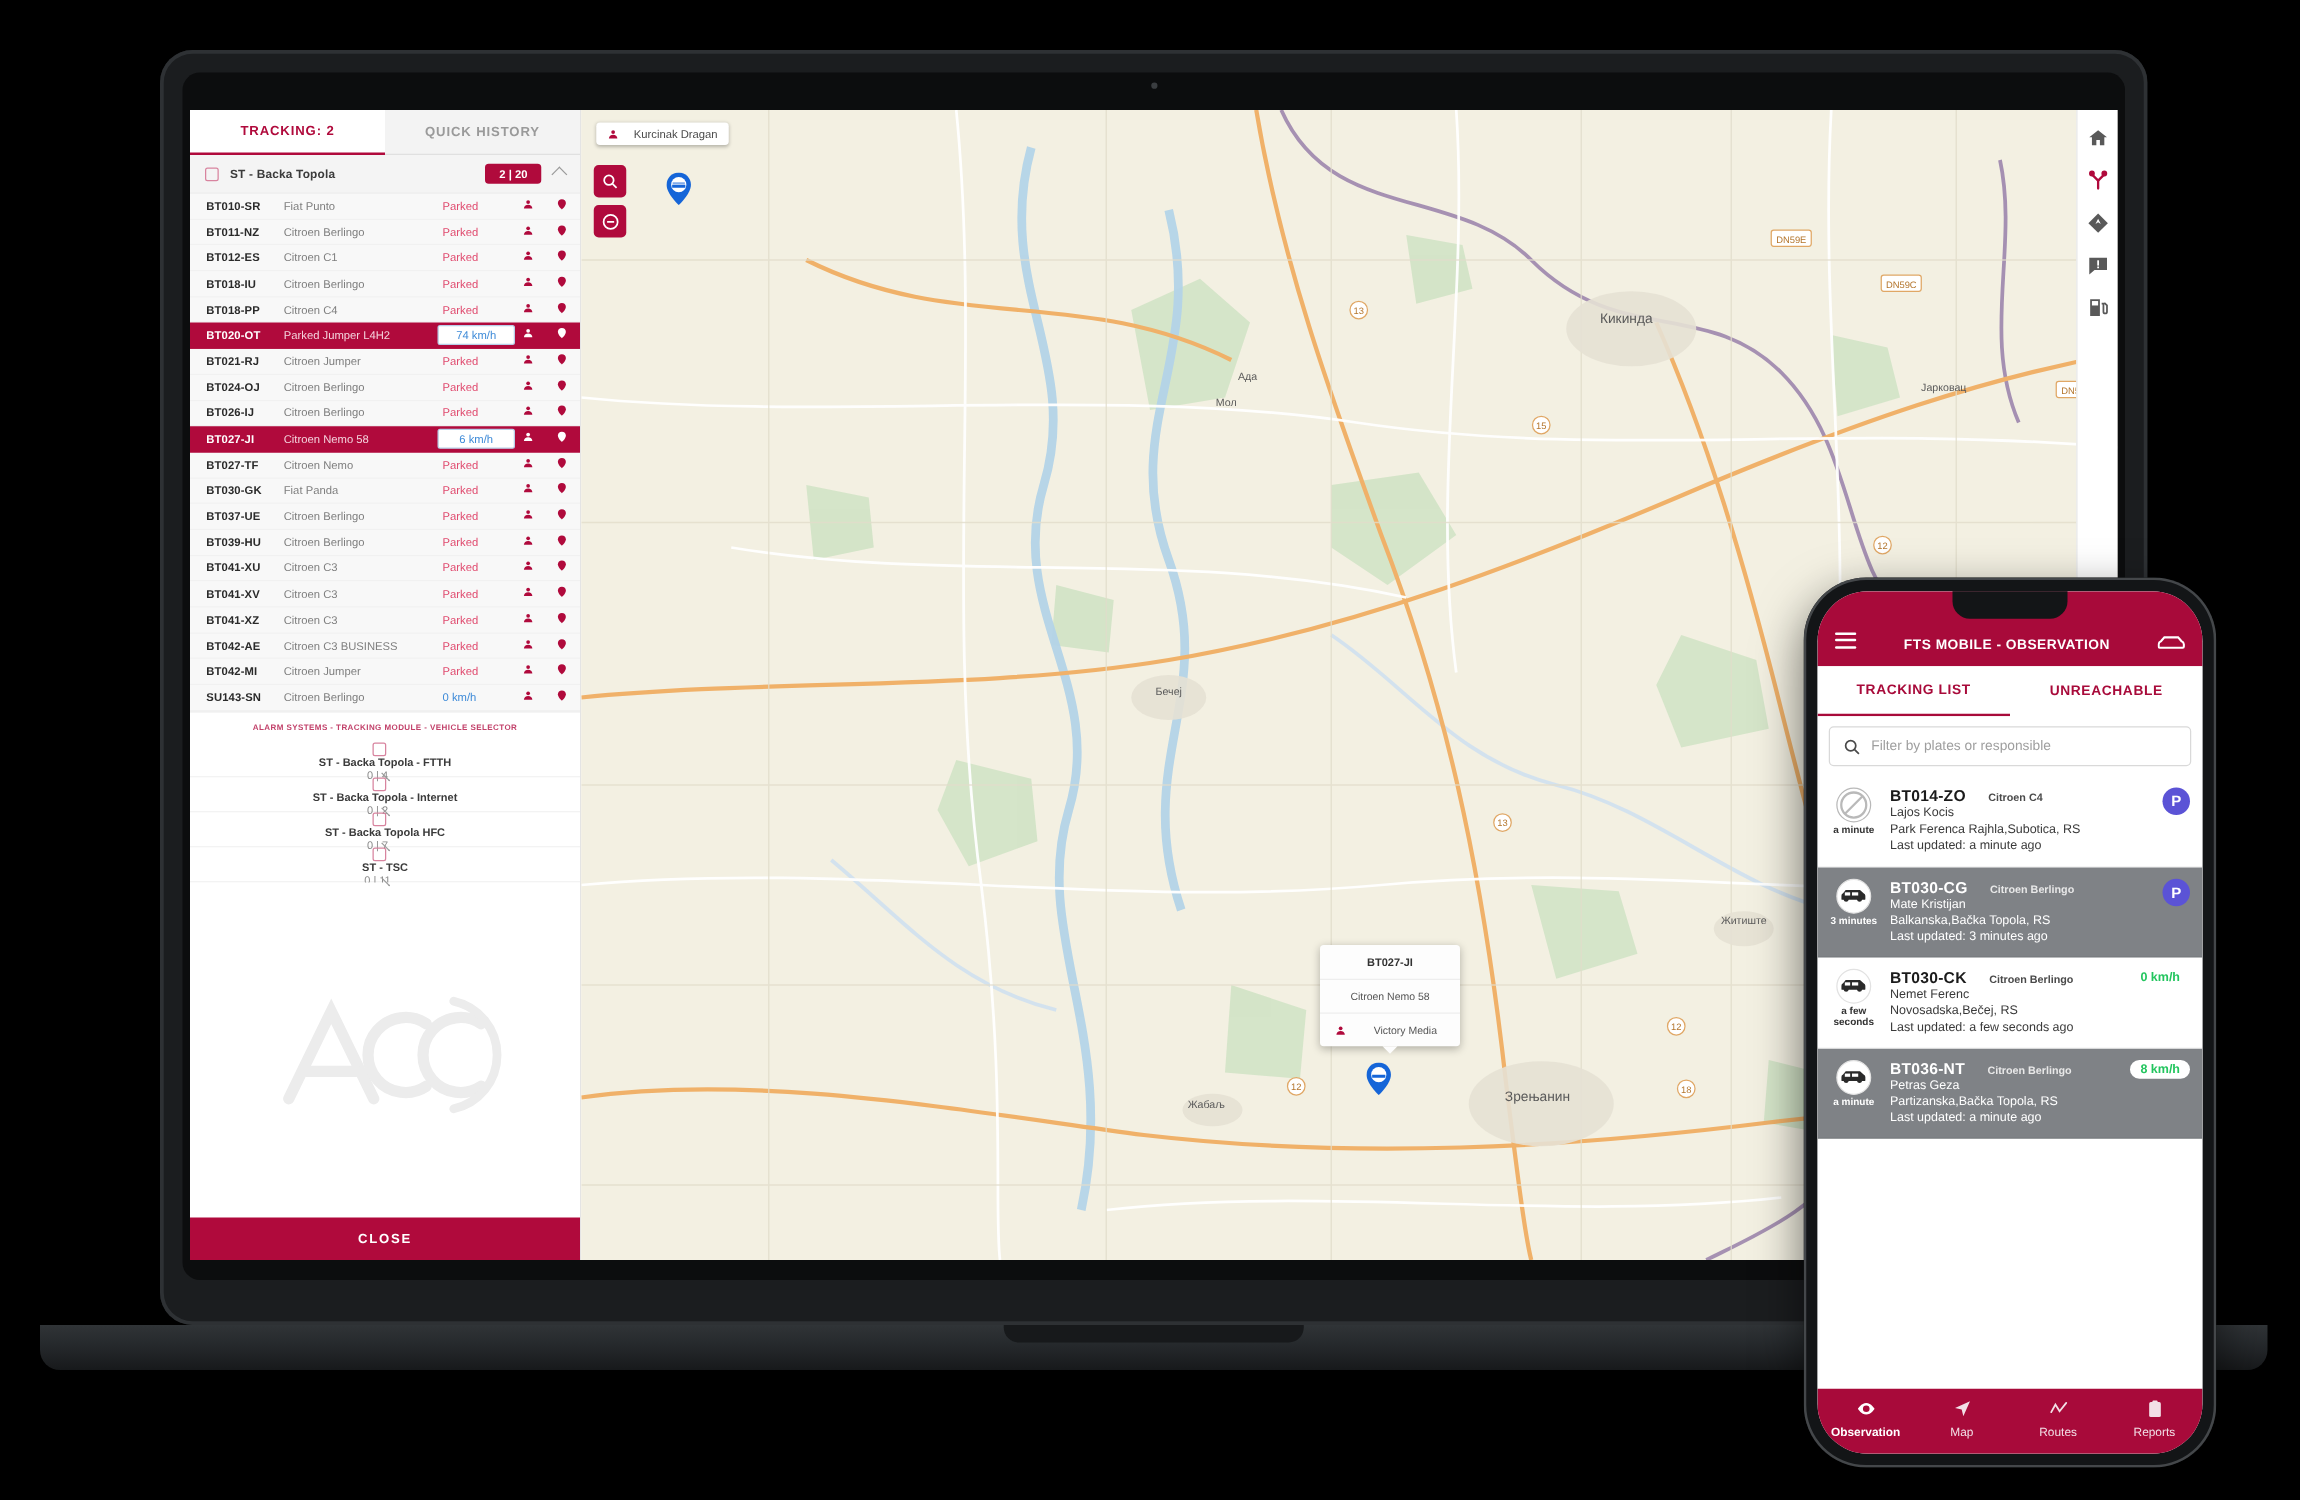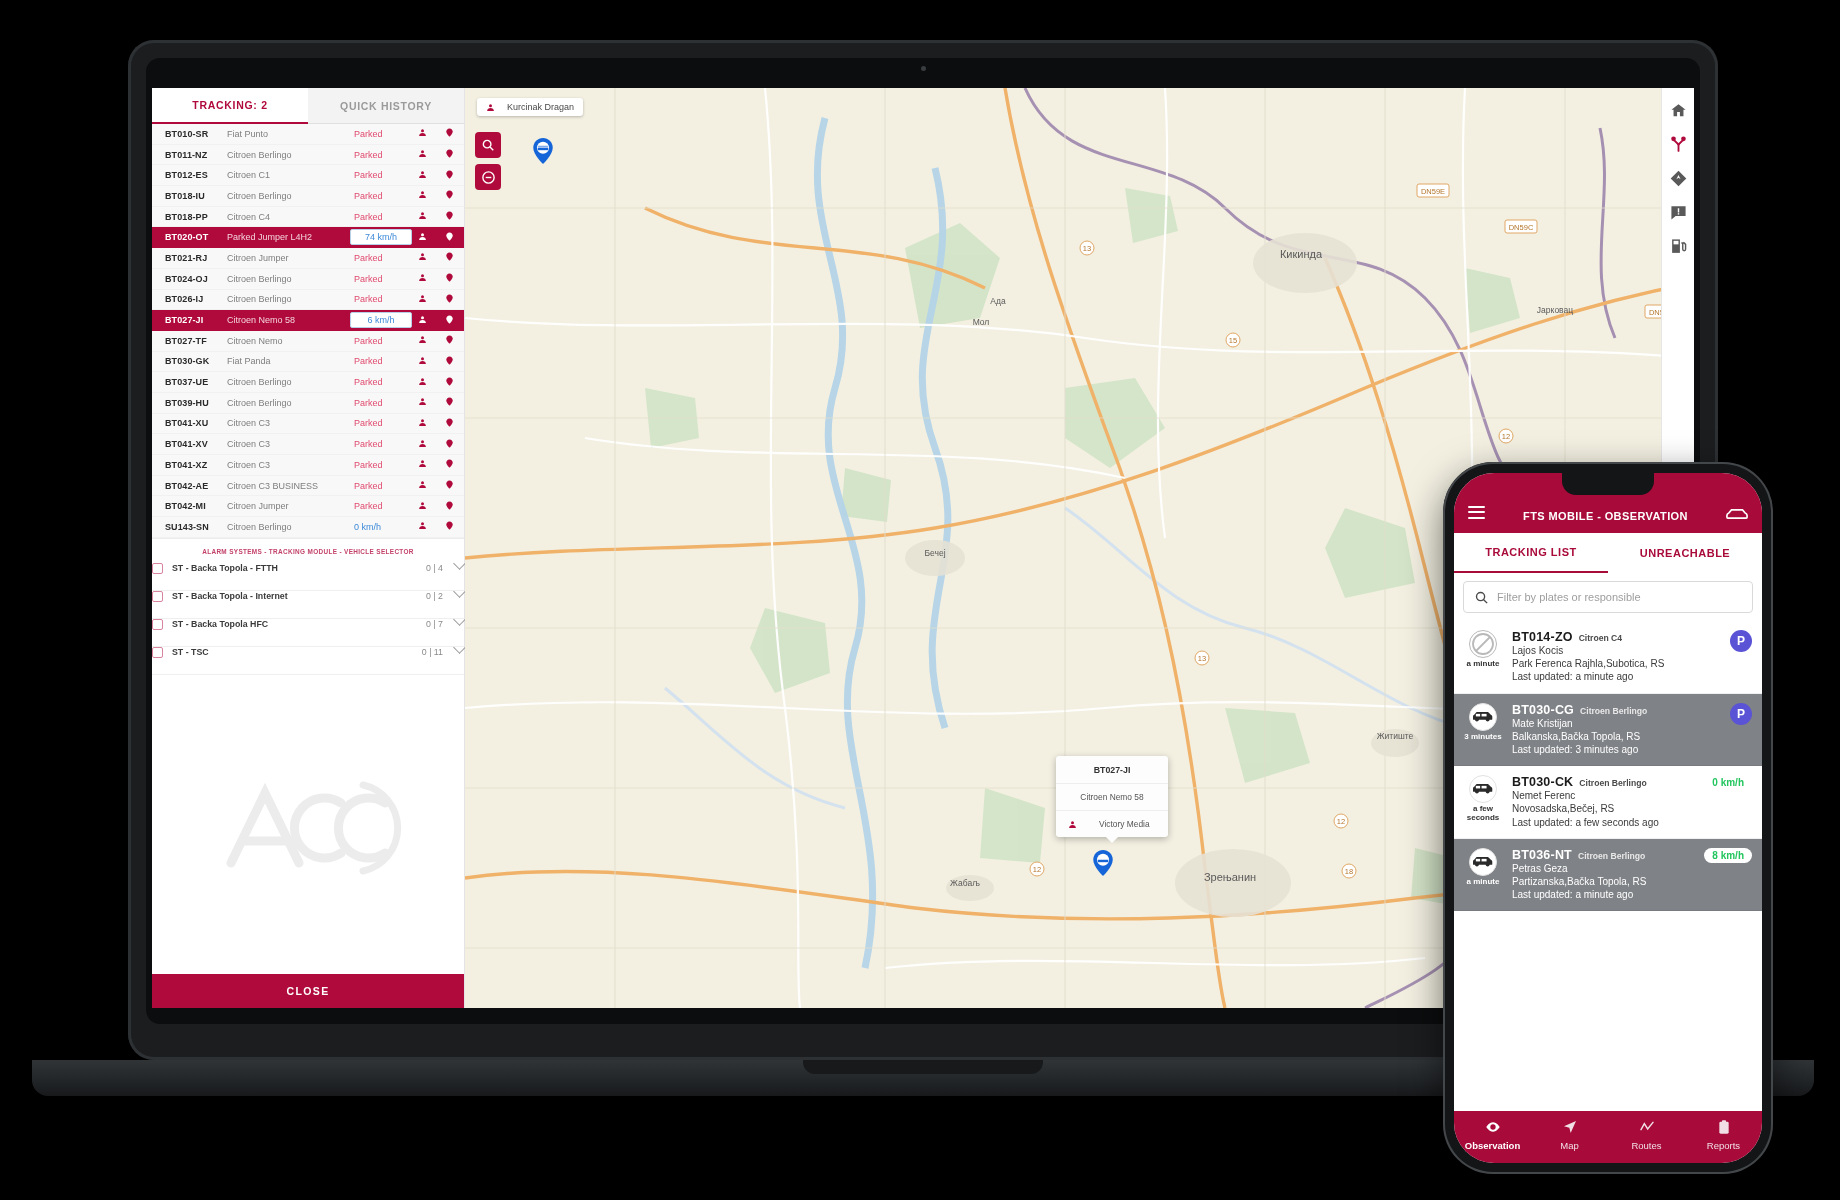--- a/index.html
+++ b/index.html
@@ -147,24 +147,25 @@
 
   .alarm-note {
     text-align: center; color: #c2416a;
     font-size: 6.4px; font-weight: bold;
     letter-spacing: 0.35px;
     padding: 9px 0 8px 0;
     background: #ffffff;
     border-top: 1px solid #ececec;
   }
   .grp-row {
-    display: flex; align-items: flex-start;
-    height: 28px; padding: 0 0;
+    display: flex; align-items: center;
+    height: 28px; padding: 0 12px;
     border-bottom: 1px solid #efefef;
     background: #fff;
+    flex-direction: column;
   }
   .grp-name { flex: 1; font-size: 8.8px; font-weight: bold; color: #3b3b3b; }
   .grp-count { font-size: 8.8px; color: #8a8a8a; margin-right: 12px; }
 
   #logo-area {
     flex: 1; display: flex; align-items: center; justify-content: center;
     background: #ffffff;
   }
   #close-btn {
     height: 34px;
@@ -316,21 +317,21 @@
   .pi-avatar {
     width: 28px; height: 28px; border-radius: 50%;
     background: #ffffff;
     display: flex; align-items: center; justify-content: center;
     border: 1px solid #e2e2e2;
     font-size: 14px;
   }
   .pi-avatar.blank { border: 1.5px solid #b9b9b9; background: transparent; }
   .pi-time { font-size: 8px; font-weight: bold; color: #333; text-align: center; line-height: 1.05; }
   .pi-body { flex: 1; min-width: 0; }
-  .pi-row1 { display: flex; align-items: baseline; gap: 6px; }
+  .pi-row1 { display: flex; align-items: baseline; gap: 18px; }
   .pi-name { font-size: 12.5px; font-weight: bold; color: #1b1b1b; letter-spacing: .2px; }
   .pi-model { font-size: 8.6px; font-weight: bold; color: #4a4a4a; }
   .pi-sub { font-size: 10px; color: #3a3a3a; line-height: 1.32; }
   .pi-right { display: flex; align-items: flex-start; }
   .badge-p {
     width: 22px; height: 22px; border-radius: 50%;
     background: #5b53d6; color: #fff;
     display: flex; align-items: center; justify-content: center;
     font-size: 12px; font-weight: bold;
   }
@@ -363,20 +364,26 @@
 
     <div id="laptop-screen">
 
       <div id="sidebar">
 
         <div class="tabs-row">
           <div class="tab active">TRACKING: 2</div>
           <div class="tab">QUICK HISTORY</div>
         </div>
 
+        <div class="group-header">
+          <div class="chk"></div>
+          <div class="group-name">ST - Backa Topola</div>
+          <div class="count-badge">2 | 20</div>
+          <div class="chev"></div>
+        </div>
 
         <div id="vehicle-list">
             <div class="v-row">
               <span class="v-plate">BT010-SR</span>
               <span class="v-model">Fiat Punto</span>
               <span class="v-status">Parked</span>
               <span class="v-icons">
                 <span class="ic-person"><svg viewBox="0 0 24 24" width="9" height="9" fill="currentColor">
                     <circle cx="12" cy="7" r="4"></circle>
                     <path d="M3 21c0-5 4-8 9-8s9 3 9 8z"></path>

